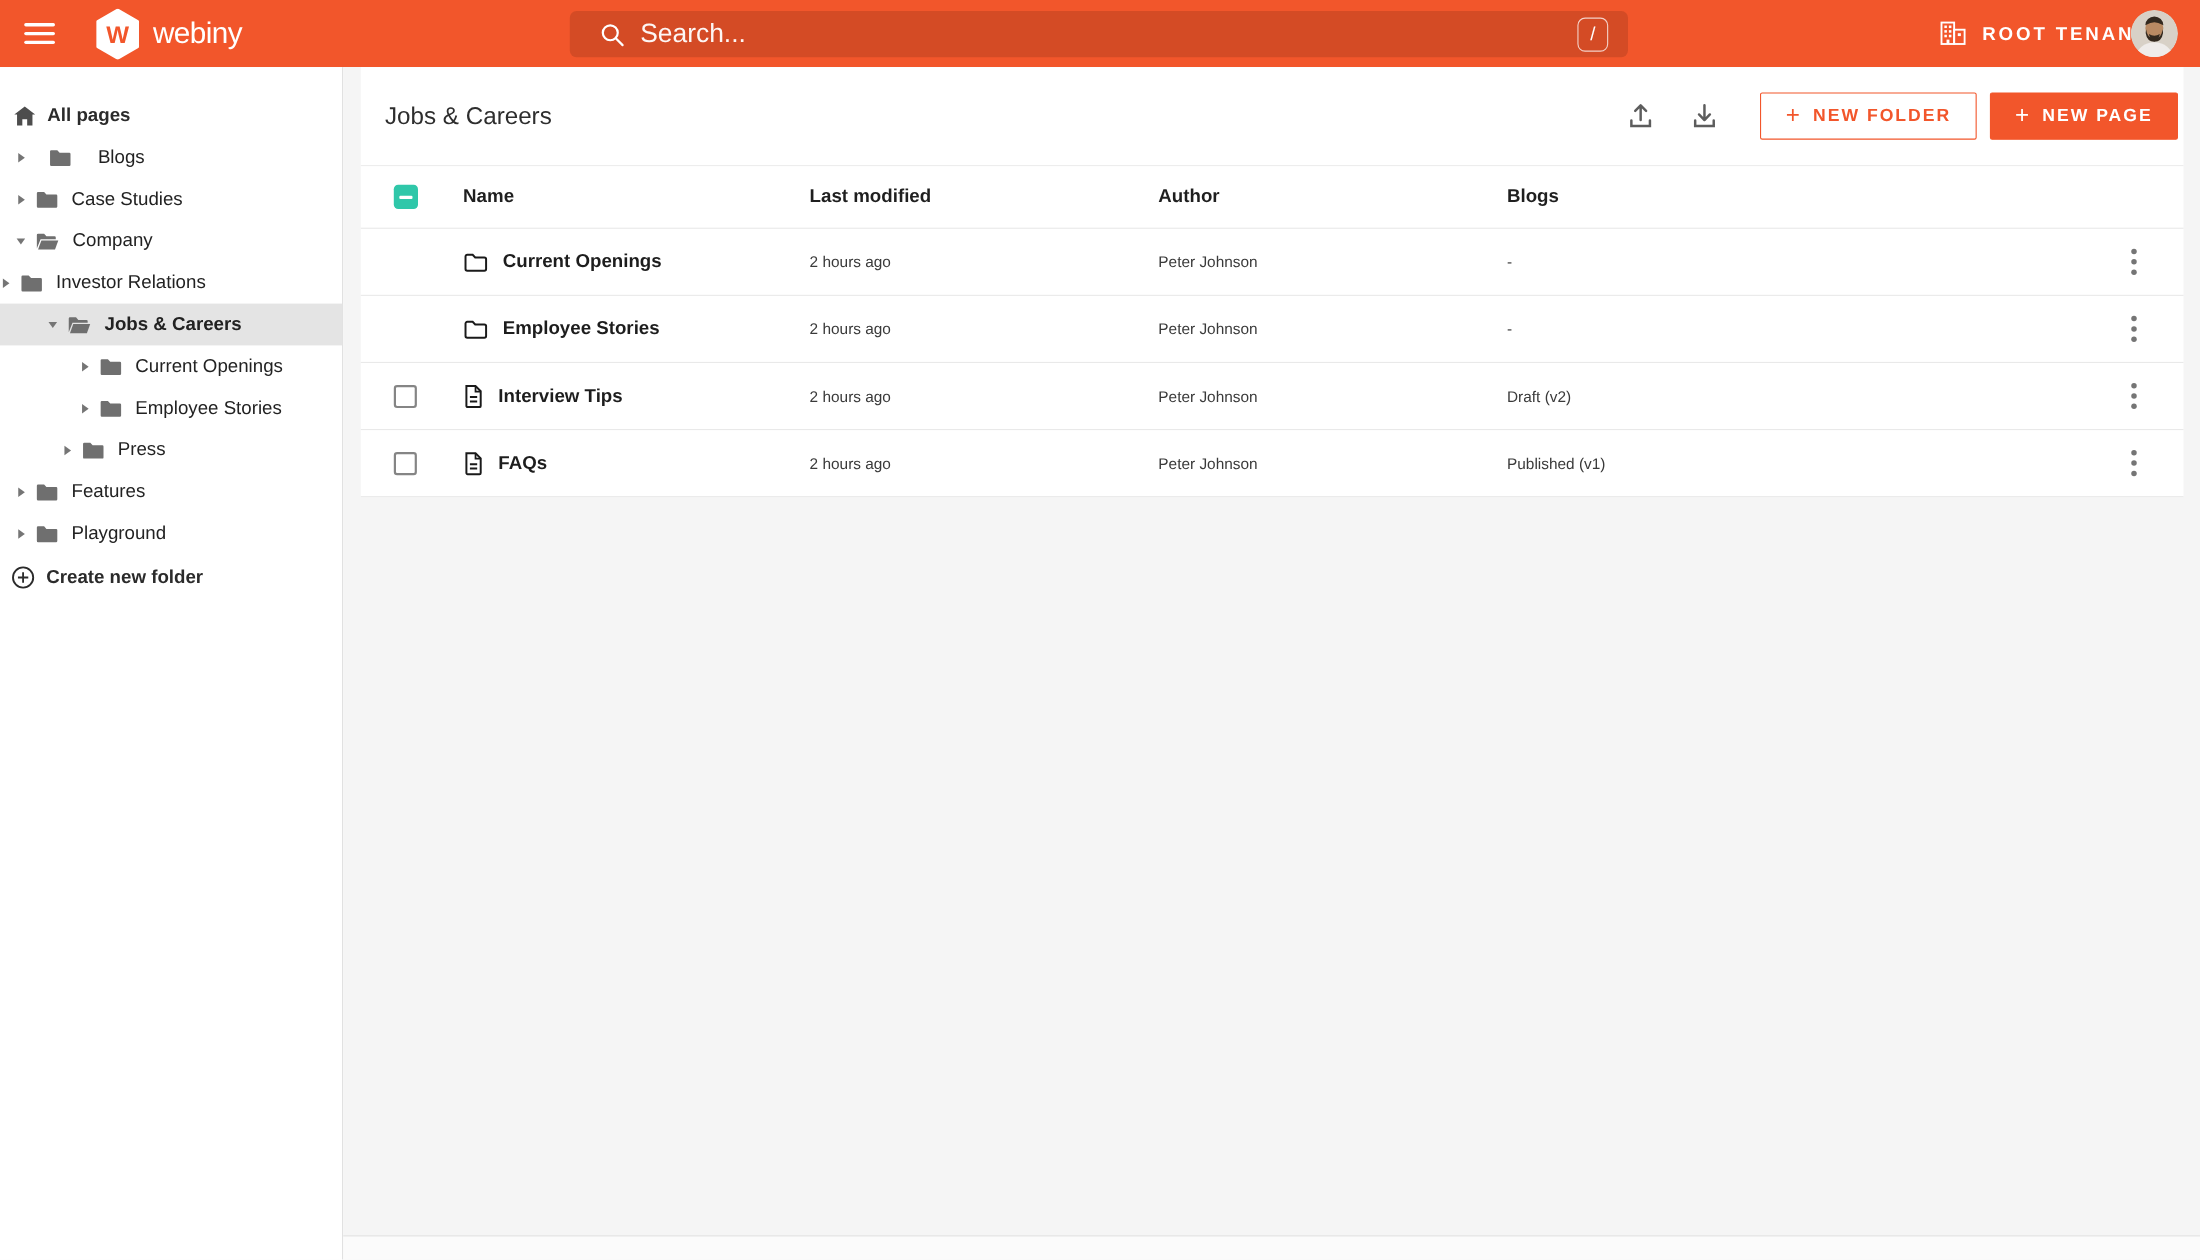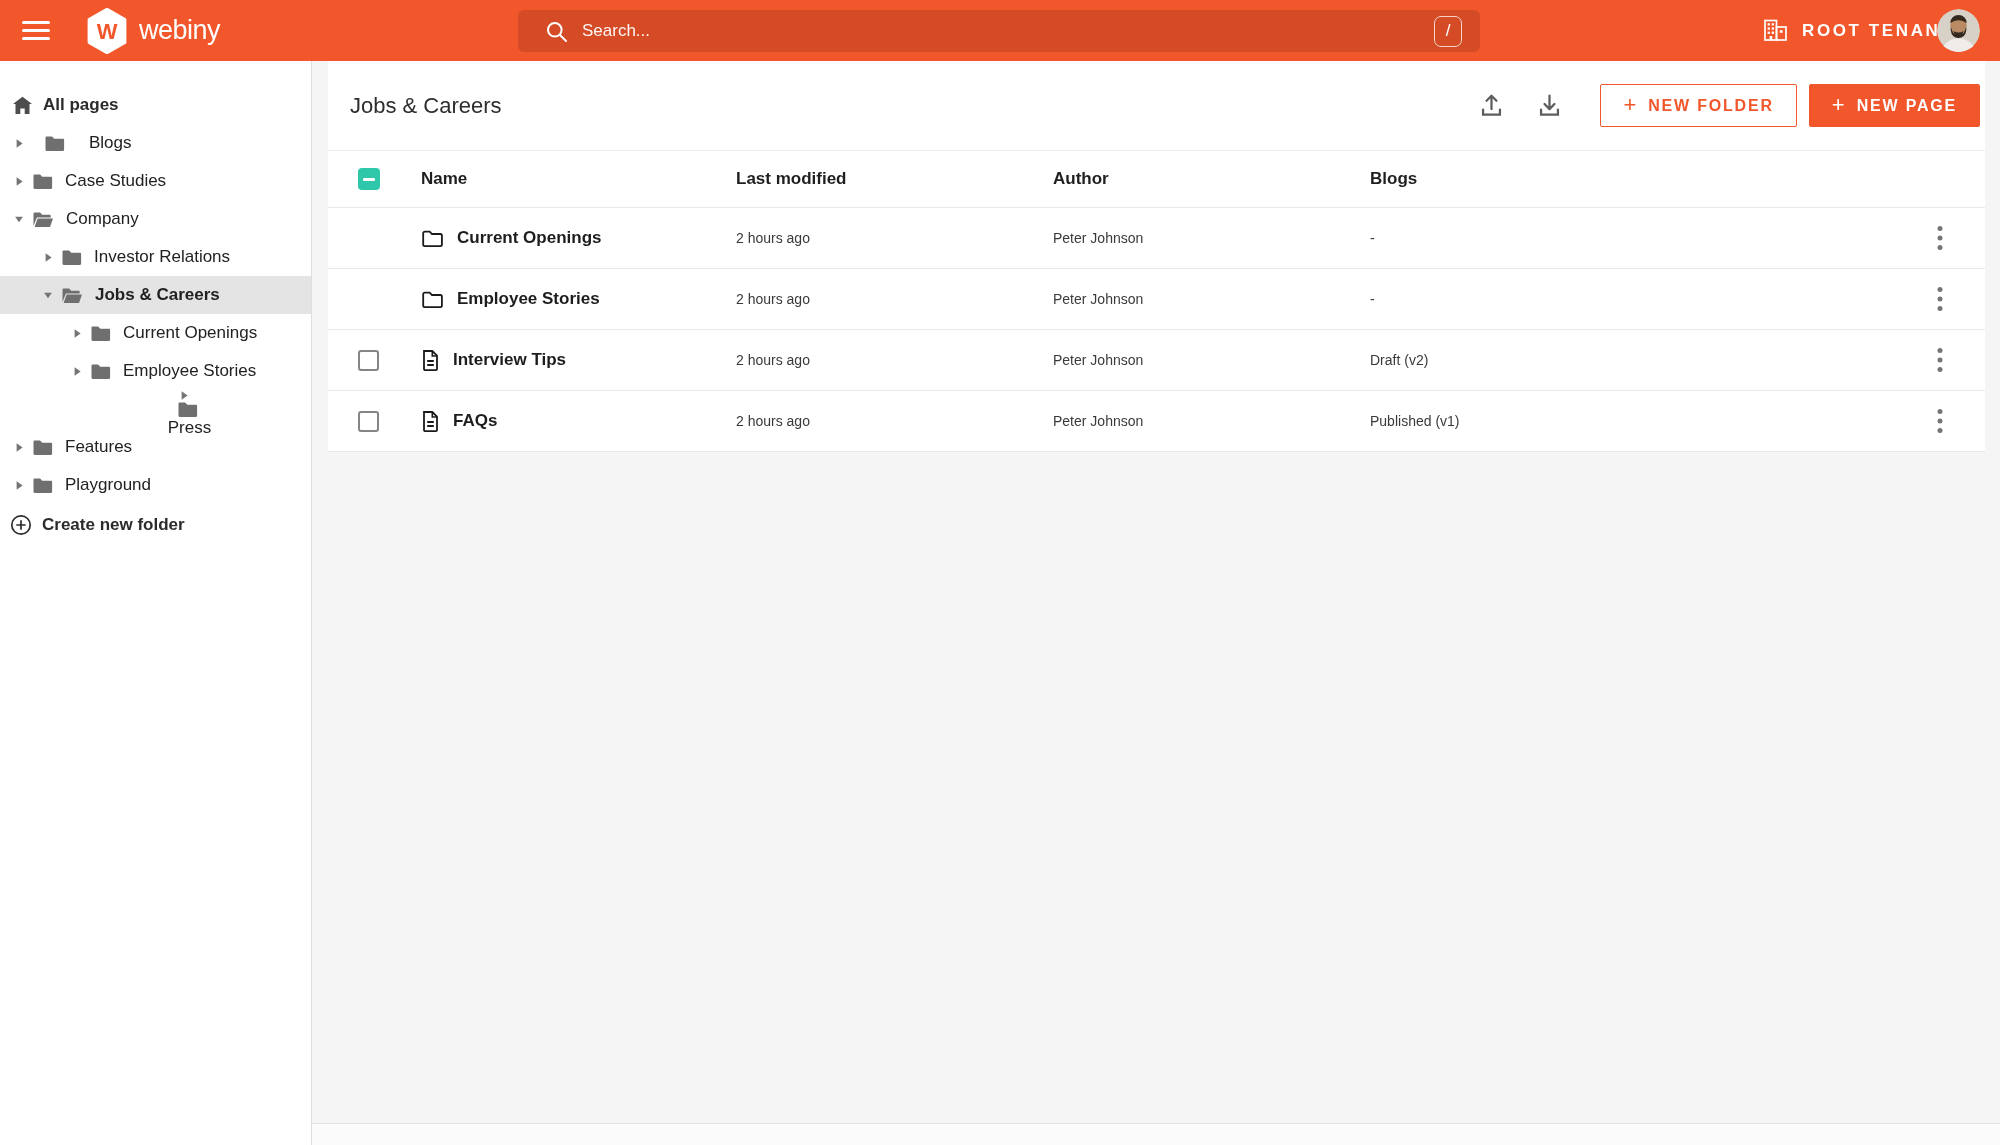--- a/index.html
+++ b/index.html
@@ -10,21 +10,21 @@
   .topbar { position:absolute; left:0; top:0; width:2000px; height:61px; background:#f2562b; }
   .hamburger { position:absolute; left:22px; top:17px; width:28px; height:27px; cursor:pointer;
     display:flex; flex-direction:column; justify-content:center; gap:5px; }
   .hamburger i { display:block; height:3px; border-radius:2px; background:#fff; }
   .brand { position:absolute; left:86px; top:0; height:61px; display:flex; align-items:center; gap:11px; cursor:pointer; }
   .brand-text { color:#fff; font-size:27px; font-weight:500; letter-spacing:-0.5px; }
   .searchbar { position:absolute; left:518px; top:10px; width:962px; height:42px;
     background:rgba(0,0,0,0.12); border-radius:6px; display:flex; align-items:center; }
   .searchbar .mag { margin-left:27px; display:flex; }
   .searchbar input { flex:1; margin-left:14px; background:transparent; border:none; outline:none;
-    color:#fff; font-size:17px; font-family:inherit; }
+    color:#fff; font-size:24px; font-family:inherit; }
   .searchbar input::placeholder { color:rgba(255,255,255,0.95); opacity:1; }
   .kbd-hint { margin-right:18px; width:28px; height:31px; border:1.5px solid rgba(255,255,255,0.75);
     border-radius:7px; color:#fff; font-size:17px; display:flex; align-items:center; justify-content:center; }
   .tenant { position:absolute; left:1762px; top:0; height:61px; display:flex; align-items:center; gap:13px; cursor:pointer; }
   .tenant-label { color:#fff; font-size:17px; font-weight:700; letter-spacing:2.6px; }
   .avatar { position:absolute; left:1937px; top:9px; width:43px; height:43px; border-radius:50%; overflow:hidden; cursor:pointer; }
 
   
   .sidebar { position:absolute; left:0; top:61px; width:312px; bottom:0; background:#fff;
     border-right:1px solid #dedede; padding-top:25px; }
@@ -177,21 +177,21 @@
           </svg>
         </span>
         <span class="tree-folder">
           <svg width="22" height="17" viewBox="0 0 22 17">
             <path d="M1.5 2.6 a1.1 1.1 0 0 1 1.1 -1.1 h5.5 l2.1 2.3 h7.4 a1.1 1.1 0 0 1 1.1 1.1 v1.6 H4.9 L1.5 15 Z" fill="#6f6f6f"></path>
             <path d="M5.6 7.6 H21 l-3 8.3 H2.6 Z" fill="#6f6f6f"></path>
           </svg>
         </span>
         <span class="tree-label">Company</span>
       </div>
-      <div class="tree-item" style="padding-left: 43px;">
+      <div class="tree-item" style="">
         <span class="caret">
           <svg width="10" height="11" viewBox="0 0 10 11">
             <path d="M2.6 1.2 L8.6 5.5 L2.6 9.8 Z" fill="#757575"></path>
           </svg>
         </span>
         <span class="tree-folder">
           <svg width="21" height="17" viewBox="0 0 21 17">
             <path d="M1.5 2.6 a1.1 1.1 0 0 1 1.1 -1.1 h5.5 l2.1 2.3 h8.8 a1.1 1.1 0 0 1 1.1 1.1 v9.9 a1.1 1.1 0 0 1 -1.1 1.1 H2.6 a1.1 1.1 0 0 1 -1.1 -1.1 Z" fill="#6f6f6f"></path>
           </svg>
         </span>
@@ -230,21 +230,21 @@
             <path d="M2.6 1.2 L8.6 5.5 L2.6 9.8 Z" fill="#757575"></path>
           </svg>
         </span>
         <span class="tree-folder">
           <svg width="21" height="17" viewBox="0 0 21 17">
             <path d="M1.5 2.6 a1.1 1.1 0 0 1 1.1 -1.1 h5.5 l2.1 2.3 h8.8 a1.1 1.1 0 0 1 1.1 1.1 v9.9 a1.1 1.1 0 0 1 -1.1 1.1 H2.6 a1.1 1.1 0 0 1 -1.1 -1.1 Z" fill="#6f6f6f"></path>
           </svg>
         </span>
         <span class="tree-label">Employee Stories</span>
       </div>
-      <div class="tree-item" style="padding-left: 56px; flex-direction: column;">
+      <div class="tree-item" style="padding-left: 56px;">
         <span class="caret">
           <svg width="10" height="11" viewBox="0 0 10 11">
             <path d="M2.6 1.2 L8.6 5.5 L2.6 9.8 Z" fill="#757575"></path>
           </svg>
         </span>
         <span class="tree-folder">
           <svg width="21" height="17" viewBox="0 0 21 17">
             <path d="M1.5 2.6 a1.1 1.1 0 0 1 1.1 -1.1 h5.5 l2.1 2.3 h8.8 a1.1 1.1 0 0 1 1.1 1.1 v9.9 a1.1 1.1 0 0 1 -1.1 1.1 H2.6 a1.1 1.1 0 0 1 -1.1 -1.1 Z" fill="#6f6f6f"></path>
           </svg>
         </span>

